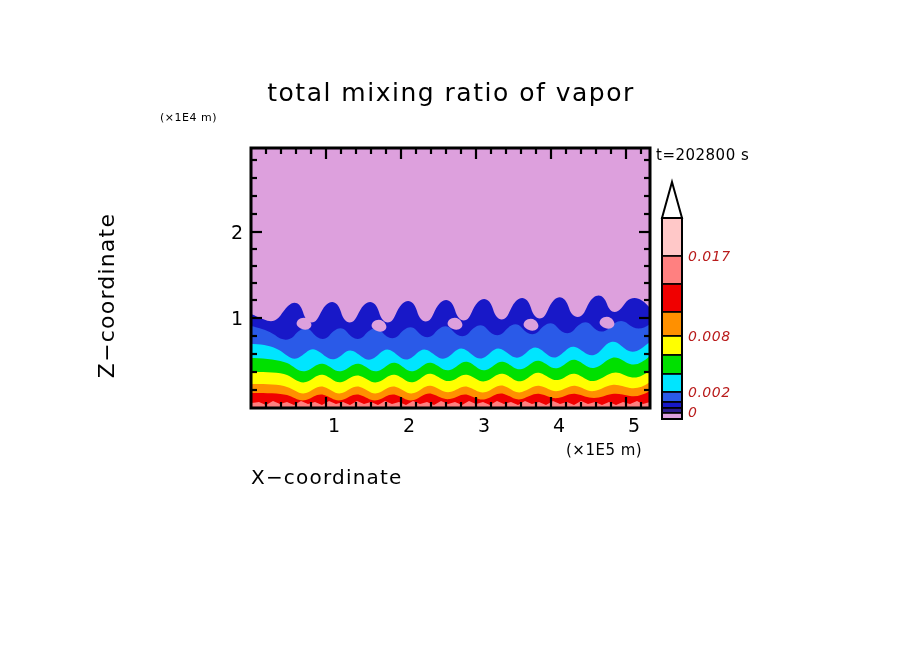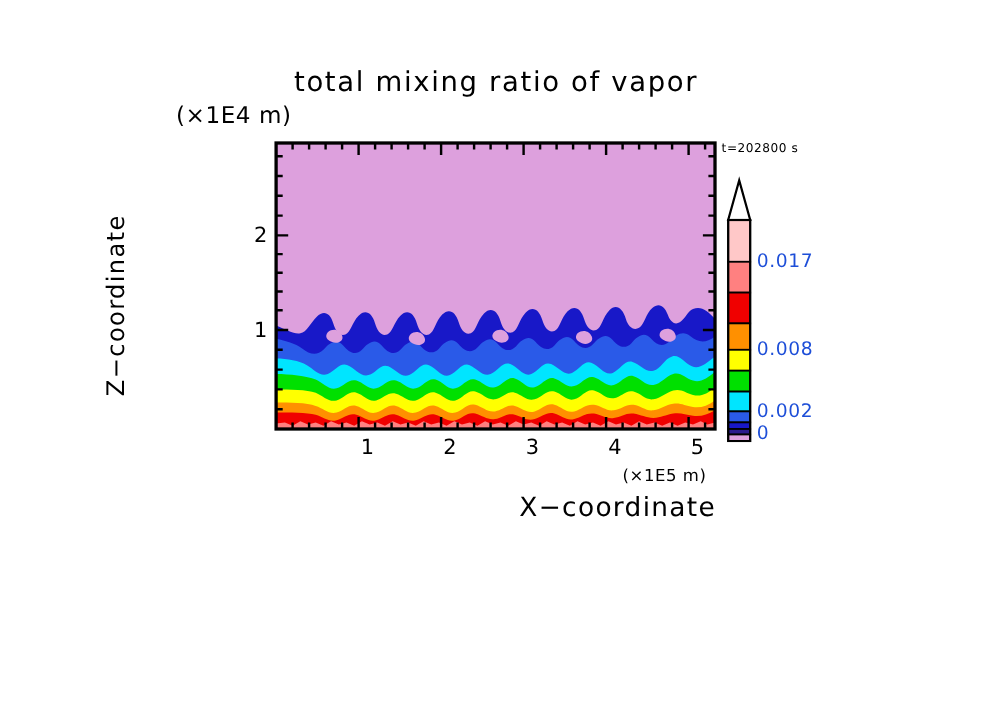--- a/index.html
+++ b/index.html
@@ -1,44 +1,44 @@
 <!DOCTYPE html>
 <html><head>
 <meta charset="utf-8">
 <style>
   html,body{margin:0;padding:0;}
   body{
     width:904px;height:654px;background:#ffffff;
     font-family:"DejaVu Sans", sans-serif;
     overflow:hidden;position:relative;
   }
-  .stage{position:absolute;left:0;top:0;width:904px;height:534px;}
+  .stage{position:absolute;left:0;top:18px;width:904px;height:534px;}
   .txt{position:absolute;color:#000;white-space:nowrap;}
   #plot-title{
     left:251px;top:60px;width:400px;text-align:center;
     font-size:25px;letter-spacing:1.5px;
   }
-  #y-units{left:160px;top:93px;font-size:21px;letter-spacing:0.5px;}
+  #y-units{left:160px;top:93px;font-size:11px;letter-spacing:0.5px;}
   #x-units{left:566px;top:423px;font-size:15px;letter-spacing:0.5px;text-align:center;}
-  #time-label{left:656px;top:128px;font-size:11px;letter-spacing:0.5px;}
+  #time-label{left:656px;top:128px;font-size:15px;letter-spacing:0.5px;}
   #x-axis-title{
-    left:251px;top:447px;width:400px;text-align:right;
-    font-size:24px;letter-spacing:1.2px;
+    left:251px;top:447px;width:400px;text-align:left;
+    font-size:20px;letter-spacing:1.2px;
   }
   #y-axis-title{
     left:-14px;top:265px;width:240px;text-align:center;
     font-size:22px;letter-spacing:1.2px;
     transform:rotate(-90deg);transform-origin:center center;
   }
   .tick-lab{position:absolute;font-size:19px;color:#000;}
   .xtl{transform:translateX(-50%);top:396px;}
   .ytl{transform:translateY(-50%);right:0;}
   #y-tick-wrap{position:absolute;left:215px;top:0;width:28px;height:654px;}
-  .cb-lab{position:absolute;left:688px;font-size:17px;color:#1d4ed8;
-          transform:translateY(-50%);letter-spacing:0.5px;}
+  .cb-lab{position:absolute;left:688px;font-size:14px;color:#b91c1c;
+          transform:translateY(-50%);letter-spacing:0.5px;font-style:italic;}
   svg{display:block;}
   #field-svg{position:absolute;left:251px;top:130px;}
   #frame-svg{position:absolute;left:243px;top:122px;}
   #cbar-svg{position:absolute;left:660px;top:160px;}
 </style>
 </head>
 <body>
 
 <div class="stage">
 

